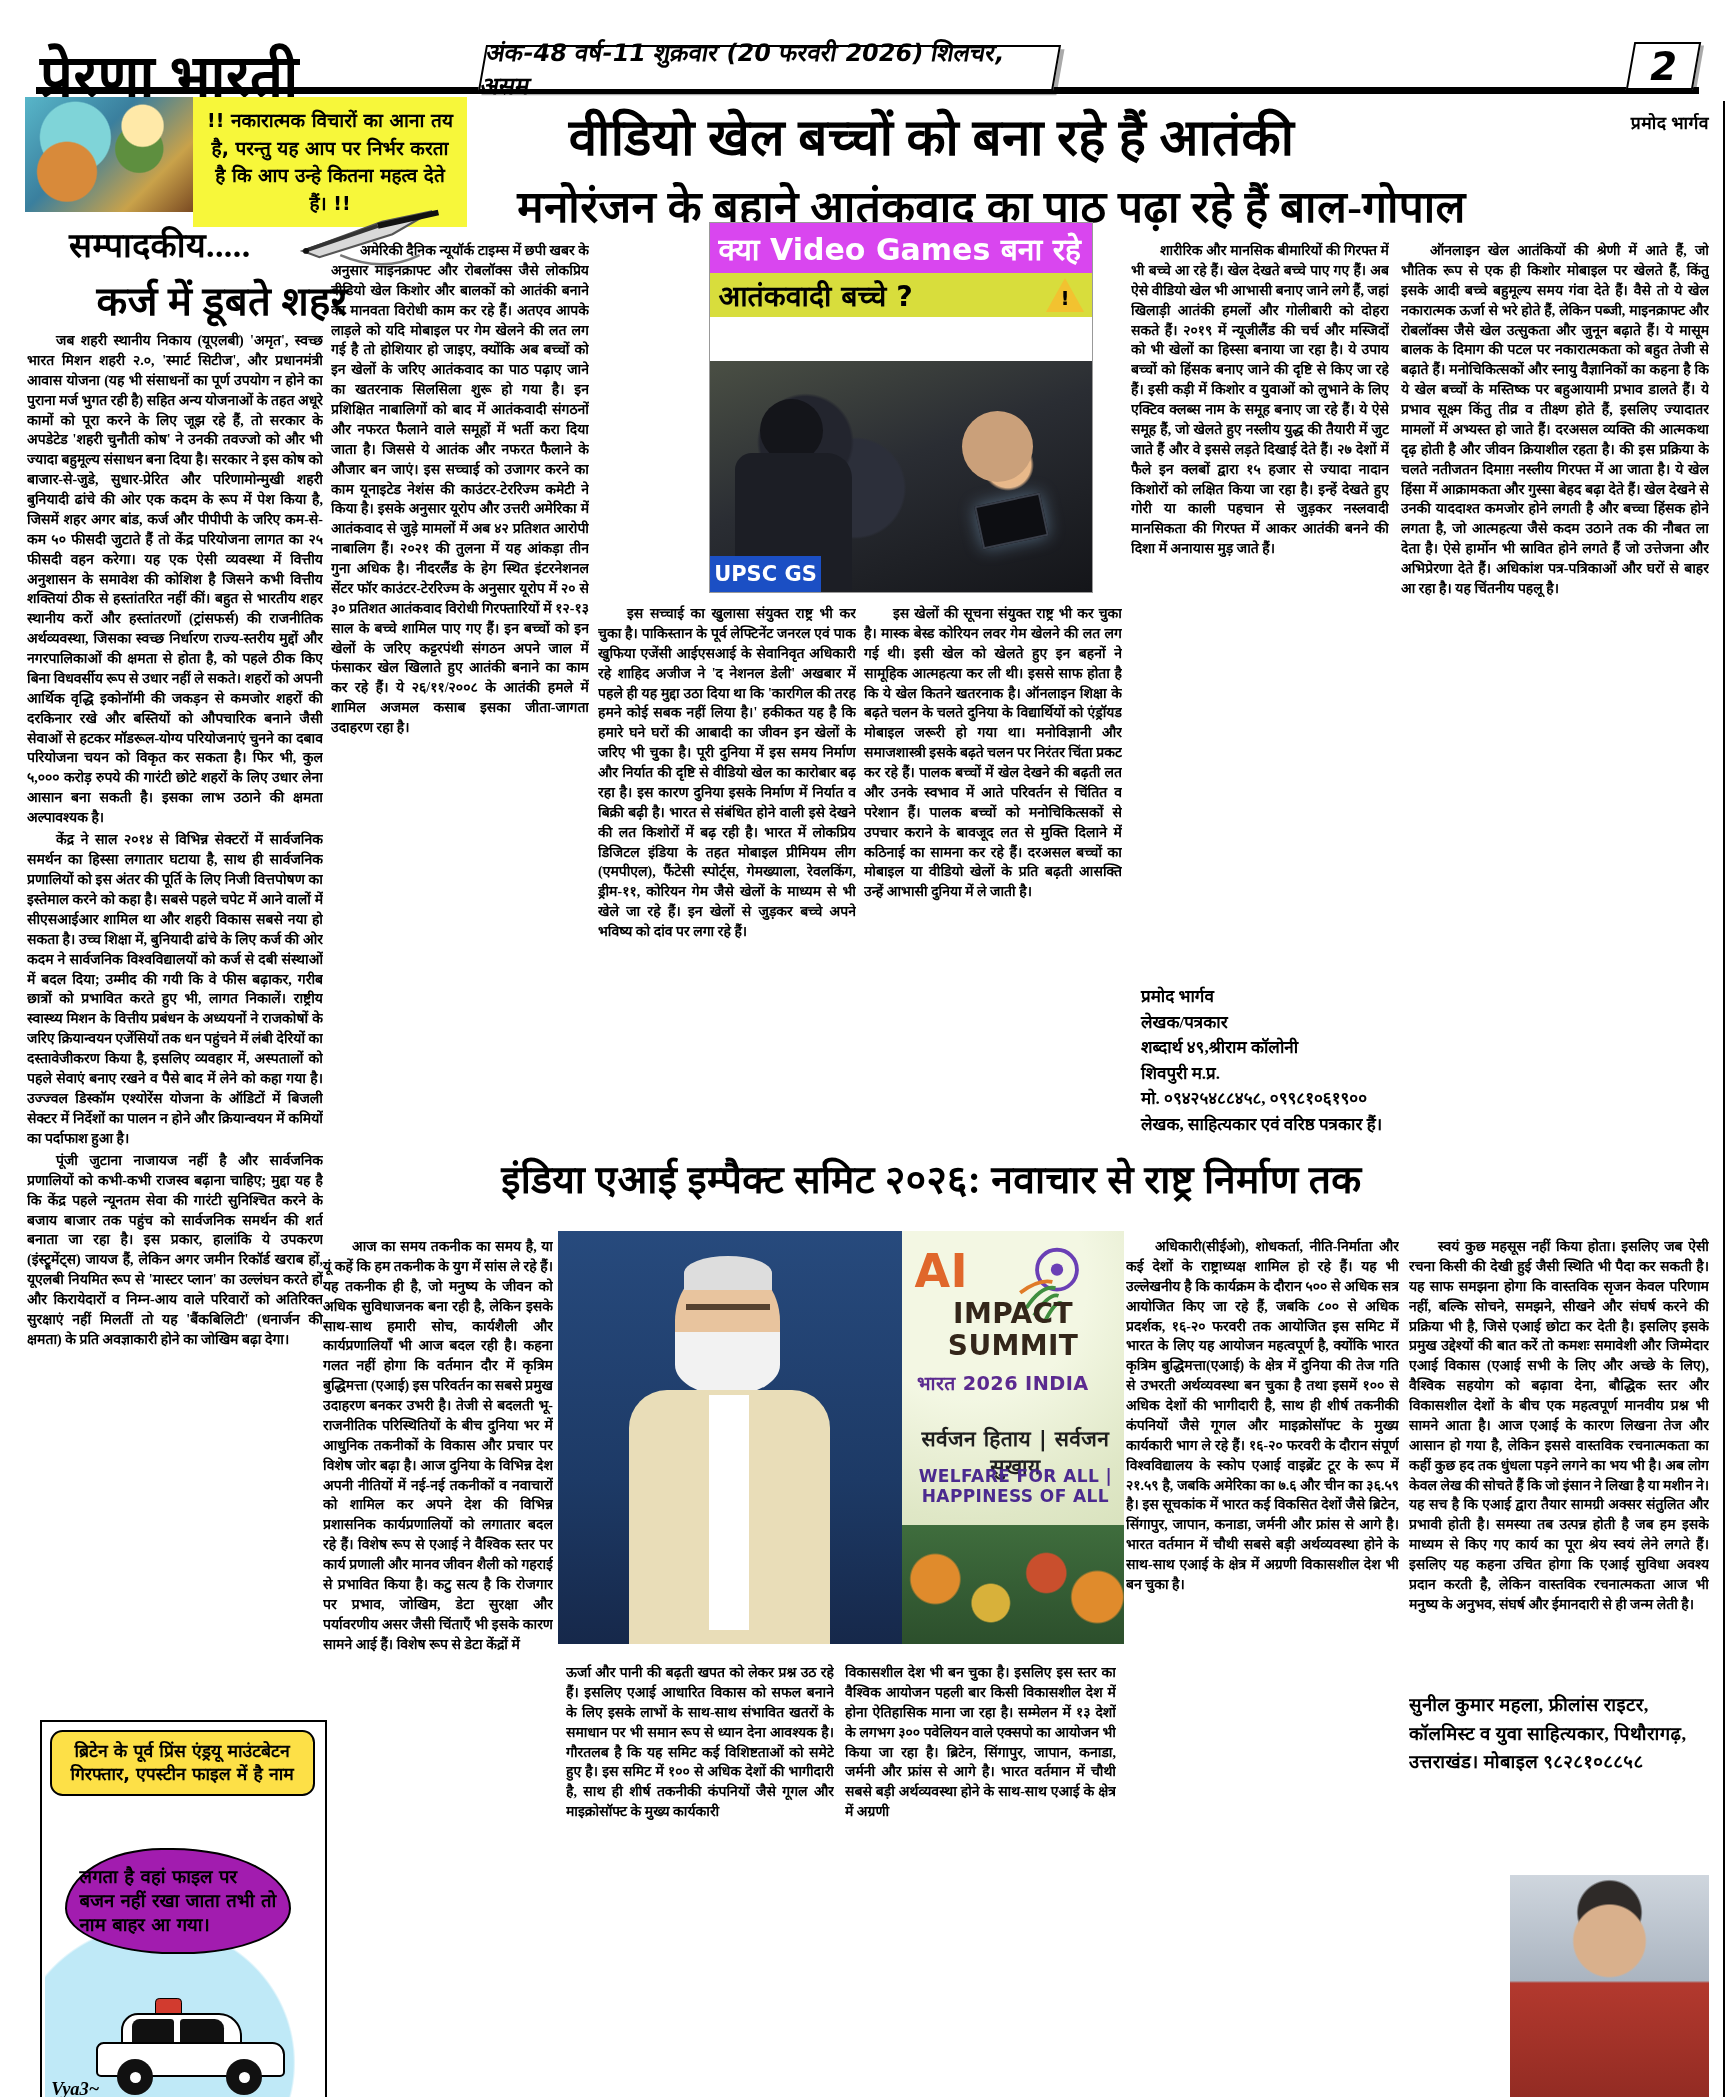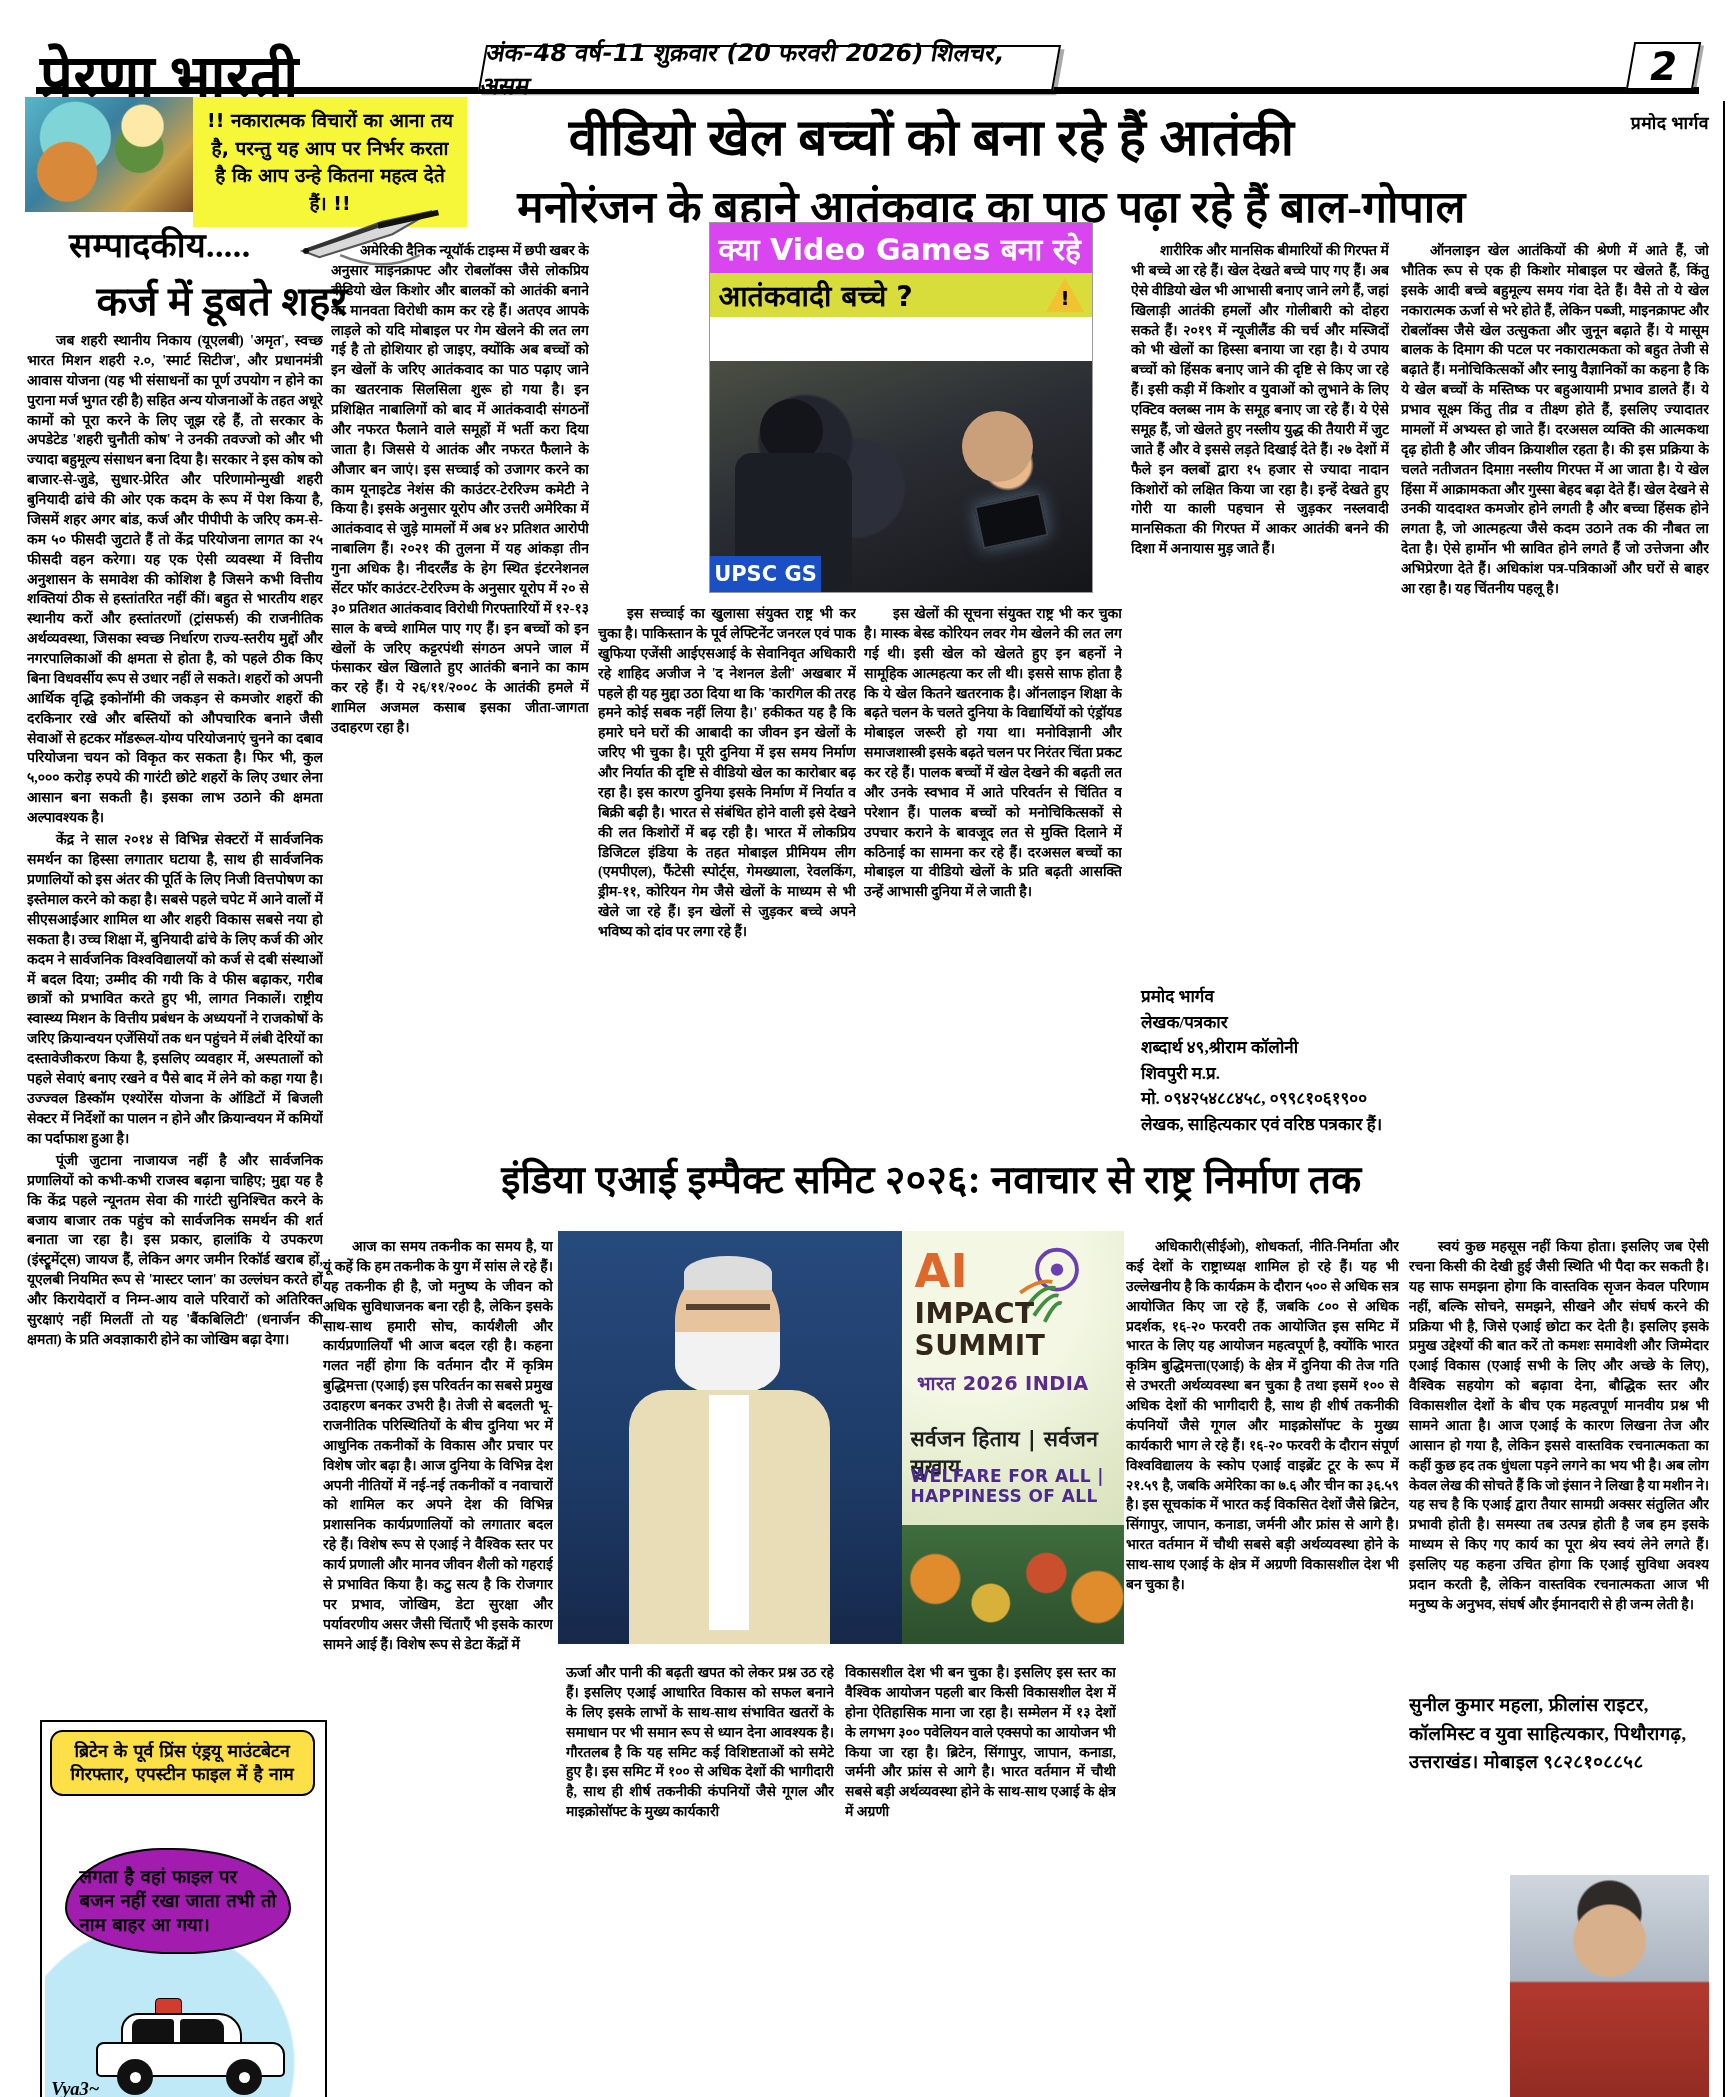--- a/index.html
+++ b/index.html
@@ -163,21 +163,21 @@
   <div class="abs bodytxt serif clip" style="left:845px;top:1663px;width:271px;height:451px;">
     <p style="text-indent:0;">विकासशील देश भी बन चुका है। इसलिए इस स्तर का वैश्विक आयोजन पहली बार किसी विकासशील देश में होना ऐतिहासिक माना जा रहा है। सम्मेलन में १३ देशों के लगभग ३०० पवेलियन वाले एक्सपो का आयोजन भी किया जा रहा है। ब्रिटेन, सिंगापुर, जापान, कनाडा, जर्मनी और फ्रांस से आगे है। भारत वर्तमान में चौथी सबसे बड़ी अर्थव्यवस्था होने के साथ-साथ एआई के क्षेत्र में अग्रणी</p>
   </div>
   <div class="abs bodytxt serif clip" style="left:1126px;top:1237px;width:273px;height:877px;">
     <p>अधिकारी(सीईओ), शोधकर्ता, नीति-निर्माता और कई देशों के राष्ट्राध्यक्ष शामिल हो रहे हैं। यह भी उल्लेखनीय है कि कार्यक्रम के दौरान ५०० से अधिक सत्र आयोजित किए जा रहे हैं, जबकि ८०० से अधिक प्रदर्शक, १६-२० फरवरी तक आयोजित इस समिट में भारत के लिए यह आयोजन महत्वपूर्ण है, क्योंकि भारत कृत्रिम बुद्धिमत्ता(एआई) के क्षेत्र में दुनिया की तेज गति से उभरती अर्थव्यवस्था बन चुका है तथा इसमें १०० से अधिक देशों की भागीदारी है, साथ ही शीर्ष तकनीकी कंपनियों जैसे गूगल और माइक्रोसॉफ्ट के मुख्य कार्यकारी भाग ले रहे हैं। १६-२० फरवरी के दौरान संपूर्ण विश्वविद्यालय के स्कोप एआई वाइब्रेंट टूर के रूप में २१.५९ है, जबकि अमेरिका का ७.६ और चीन का ३६.५९ है। इस सूचकांक में भारत कई विकसित देशों जैसे ब्रिटेन, सिंगापुर, जापान, कनाडा, जर्मनी और फ्रांस से आगे है। भारत वर्तमान में चौथी सबसे बड़ी अर्थव्यवस्था होने के साथ-साथ एआई के क्षेत्र में अग्रणी विकासशील देश भी बन चुका है।</p>
   </div>
   <div class="abs bodytxt serif clip" style="left:1409px;top:1237px;width:300px;height:447px;">
     <p>स्वयं कुछ महसूस नहीं किया होता। इसलिए जब ऐसी रचना किसी की देखी हुई जैसी स्थिति भी पैदा कर सकती है। यह साफ समझना होगा कि वास्तविक सृजन केवल परिणाम नहीं, बल्कि सोचने, समझने, सीखने और संघर्ष करने की प्रक्रिया भी है, जिसे एआई छोटा कर देती है। इसलिए इसके प्रमुख उद्देश्यों की बात करें तो कमशः समावेशी और जिम्मेदार एआई विकास (एआई सभी के लिए और अच्छे के लिए), वैश्विक सहयोग को बढ़ावा देना, बौद्धिक स्तर और विकासशील देशों के बीच एक महत्वपूर्ण मानवीय प्रश्न भी सामने आता है। आज एआई के कारण लिखना तेज और आसान हो गया है, लेकिन इससे वास्तविक रचनात्मकता का कहीं कुछ हद तक धुंधला पड़ने लगने का भय भी है। अब लोग केवल लेख की सोचते हैं कि जो इंसान ने लिखा है या मशीन ने। यह सच है कि एआई द्वारा तैयार सामग्री अक्सर संतुलित और प्रभावी होती है। समस्या तब उत्पन्न होती है जब हम इसके माध्यम से किए गए कार्य का पूरा श्रेय स्वयं लेने लगते हैं। इसलिए यह कहना उचित होगा कि एआई सुविधा अवश्य प्रदान करती है, लेकिन वास्तविक रचनात्मकता आज भी मनुष्य के अनुभव, संघर्ष और ईमानदारी से ही जन्म लेती है।</p>
   </div>
 
-  <div class="abs ph-frame" style="left:558px;top:1231px;width:566px;height:413px;background:#f97316;">
+  <div class="abs ph-frame" style="left:558px;top:1231px;width:566px;height:413px;background:#f97316;text-align:center;">
     <div class="abs" style="left:0;top:0;width:344px;height:413px;background:linear-gradient(180deg,#274a7d 0%,#1d3a66 60%,#16284a 100%);">
       <div class="abs" style="left:117px;top:34px;width:105px;height:122px;background:#e8c49e;border-radius:46% 46% 42% 42%;"></div>
       <div class="abs" style="left:117px;top:101px;width:105px;height:63px;background:#f2f2f2;border-radius:0 0 48% 48%;"></div>
       <div class="abs" style="left:126px;top:25px;width:88px;height:34px;background:#dddddd;border-radius:50% 50% 0 0;"></div>
       <div class="abs" style="left:128px;top:73px;width:84px;height:5.9px;background:#55412f;"></div>
       <div class="abs" style="left:71px;top:159px;width:201px;height:256px;background:#e9ddb8;border-radius:38px 38px 0 0;"></div>
       <div class="abs" style="left:151px;top:164px;width:40px;height:235px;background:#ffffff;"></div>
     </div>
     <div class="abs" style="left:344px;top:0;width:222px;height:413px;background:radial-gradient(circle at 30% 12%, #f3f7e3 0 30%, #dfe7c6 60%, #cdd9ae 100%);">
       <svg width="92" height="92" viewBox="0 0 120 120" style="position:absolute;left:109px;top:8.4px;">

